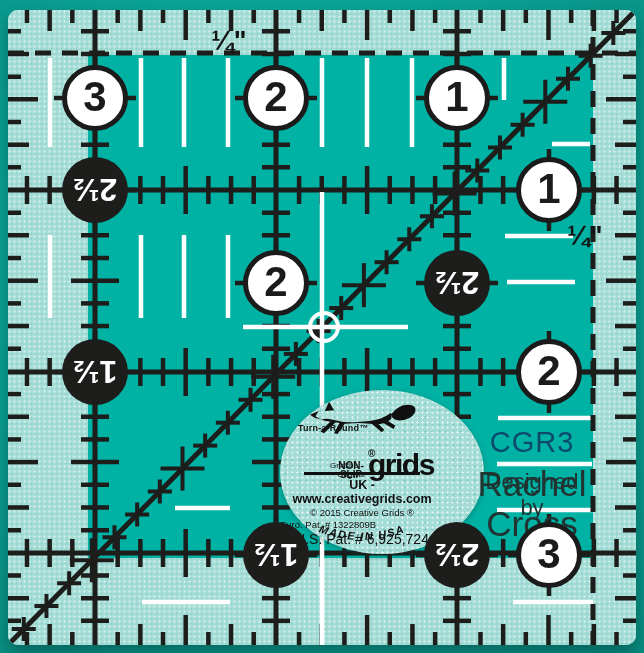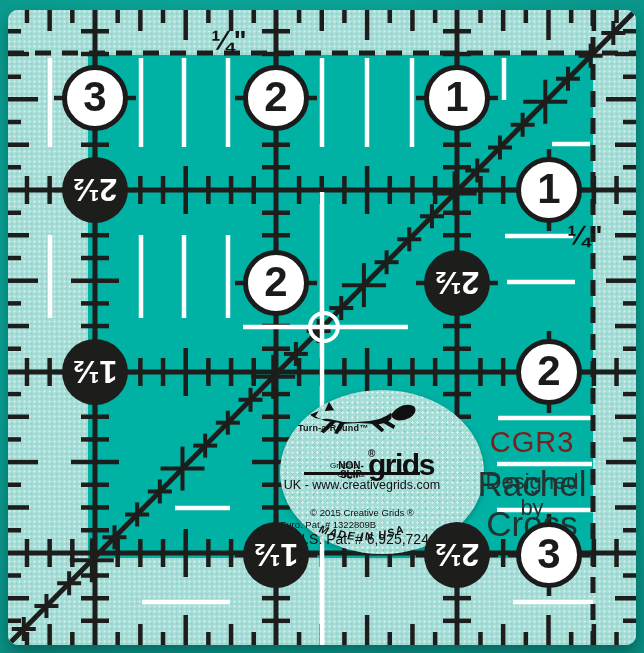--- a/index.html
+++ b/index.html
@@ -33,37 +33,37 @@
   }
   .num-circle.black{
     background:#1d1d1b;color:#fff;font-size:32px;font-weight:bold;line-height:66px;
     transform:rotate(180deg);
   }
   .quarter-label{
     position:absolute;color:#141414;font-size:27px;font-weight:bold;z-index:5;
     transform:translate(-50%,-50%);letter-spacing:0;
   }
   .side-text{position:absolute;z-index:5;text-align:center;transform:translate(-50%,-50%);}
-  .model-text{color:#7f1d1d;font-size:29px;letter-spacing:1px;}
+  .model-text{color:#0c4a6e;font-size:29px;letter-spacing:1px;}
   .designedby-text{color:#203432;font-size:22px;}
   .designer-text{color:#203432;font-size:35px;letter-spacing:0;}
   .logo{
     position:absolute;left:272px;top:380px;width:164px;height:164px;border-radius:50%;
     z-index:4;box-shadow:0 2px 6px rgba(0,60,52,.35);
   }
   .logo *{position:absolute;color:#101010;}
   .logo .fox{left:24px;top:10px;}
   .logo .turnaround{left:18px;top:33px;font-size:9px;font-weight:bold;letter-spacing:.2px;}
   .logo .brand1{left:26px;top:36px;font-size:35px;font-weight:bold;letter-spacing:-2px;}
   .logo .brand2{left:88px;top:58px;font-size:30px;font-weight:bold;letter-spacing:-1.5px;}
   .logo .brand2 .reg{font-size:10px;vertical-align:super;}
   .logo .tagline{left:8px;top:71px;font-size:8px;width:84px;line-height:9px;text-align:center;}
   .logo .tagline b{font-size:10px;}
   .logo .rule{left:24px;top:82px;width:116px;height:3px;background:#101010;}
-  .logo .ukline{left:0;top:88px;width:164px;text-align:center;font-size:12.5px;font-weight:normal;}
+  .logo .ukline{left:0;top:88px;width:164px;text-align:center;font-size:12.5px;font-weight:bold;}
   .logo .usaline{left:0;top:101px;width:164px;text-align:center;font-size:13px;font-weight:bold;}
   .logo .copyline{left:0;top:117px;width:164px;text-align:center;font-size:9.5px;}
   .logo .europat{left:0;top:129px;width:164px;font-size:9.5px;}
   .logo .uspat{left:0;top:141px;width:164px;text-align:center;font-size:14px;}
   .logo svg.arc{left:0;top:0;}
 </style>
 </head>
 <body>
 
 <div class="ruler">

